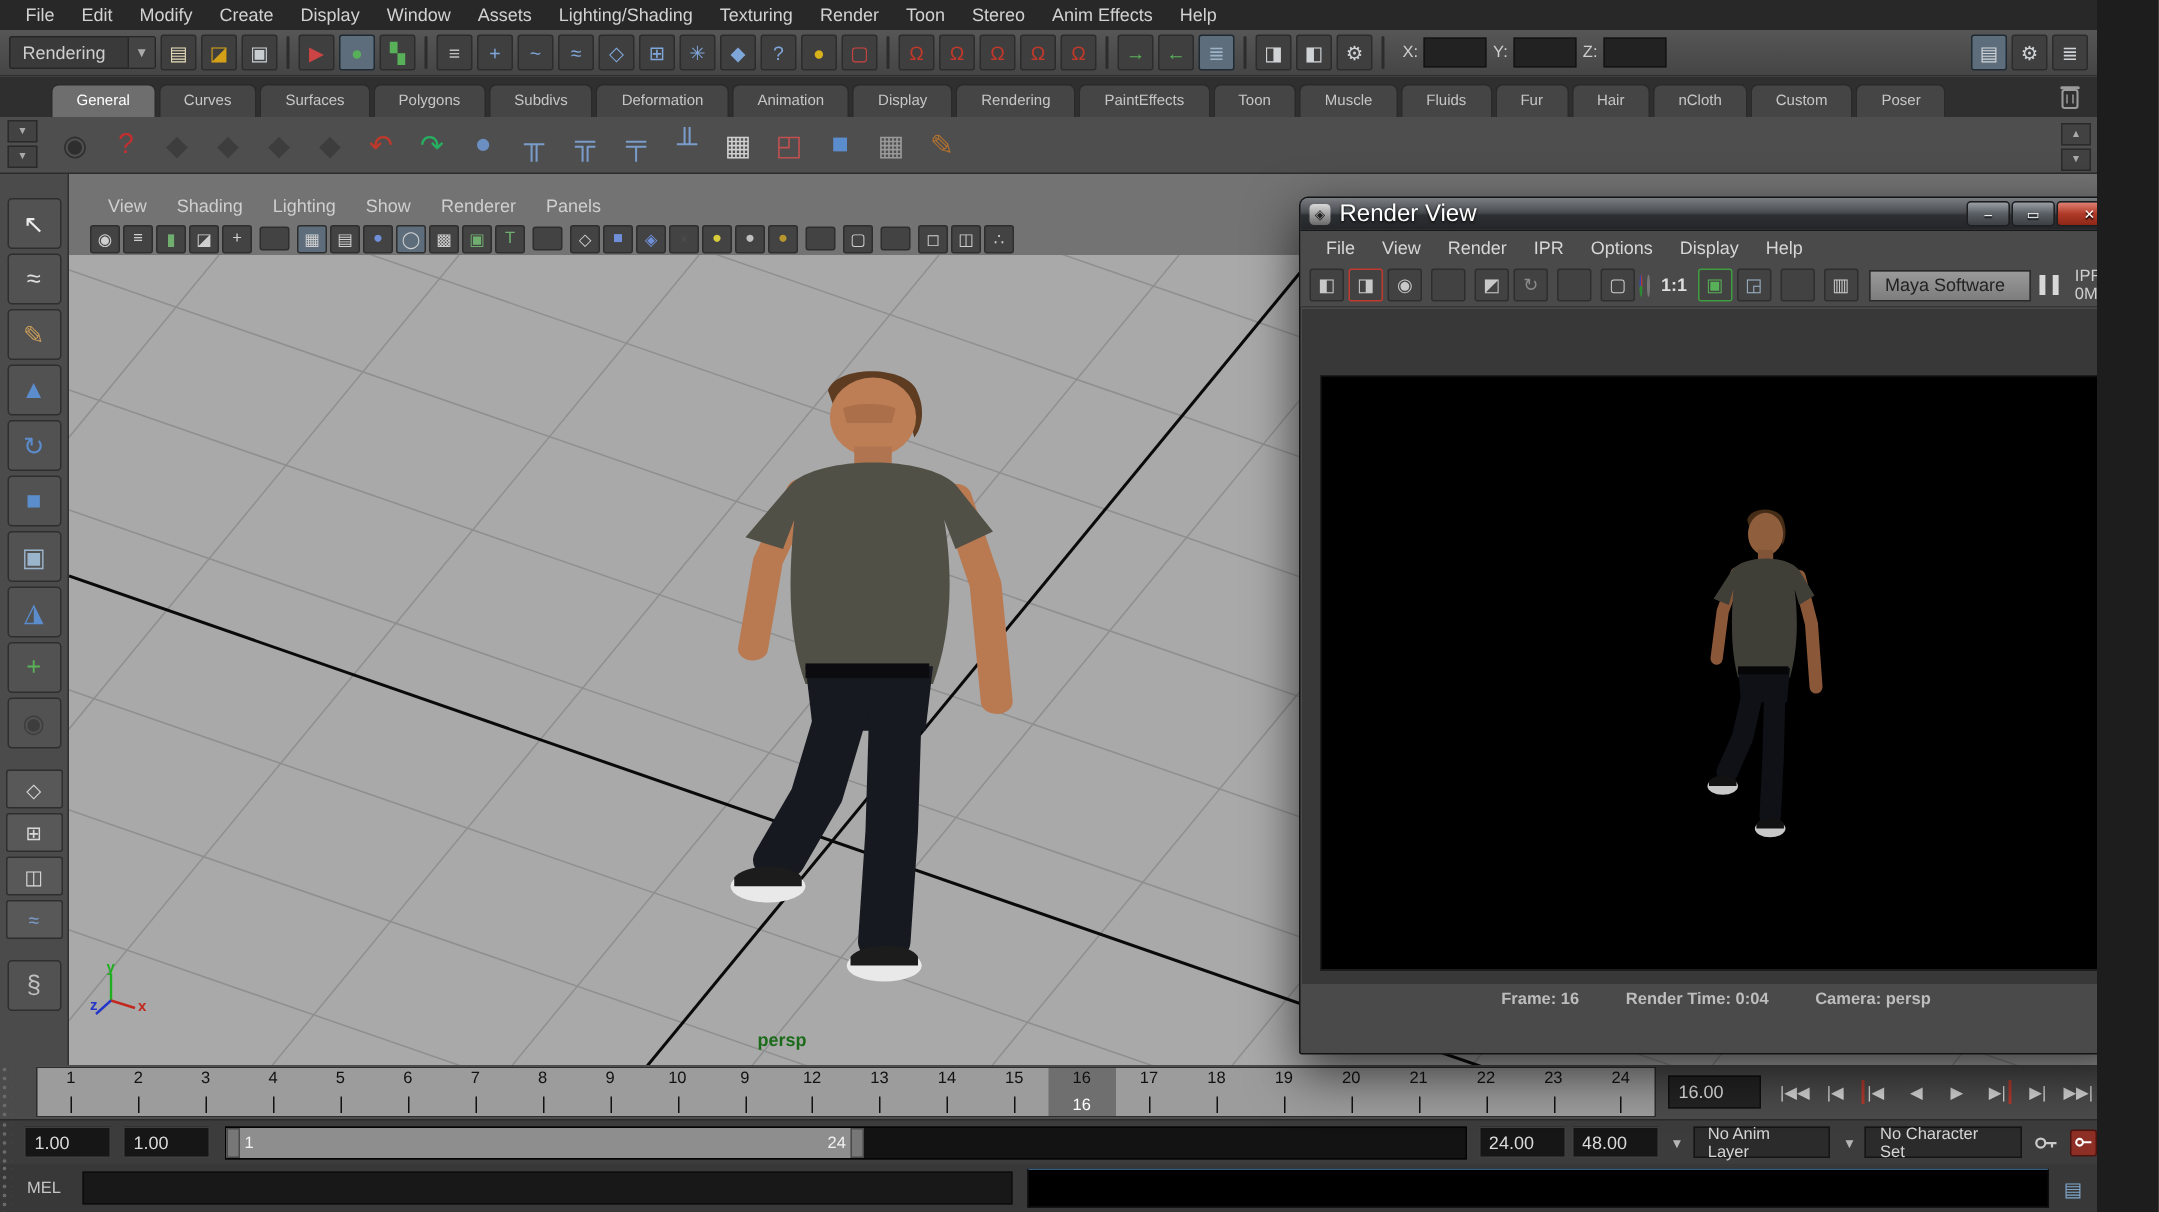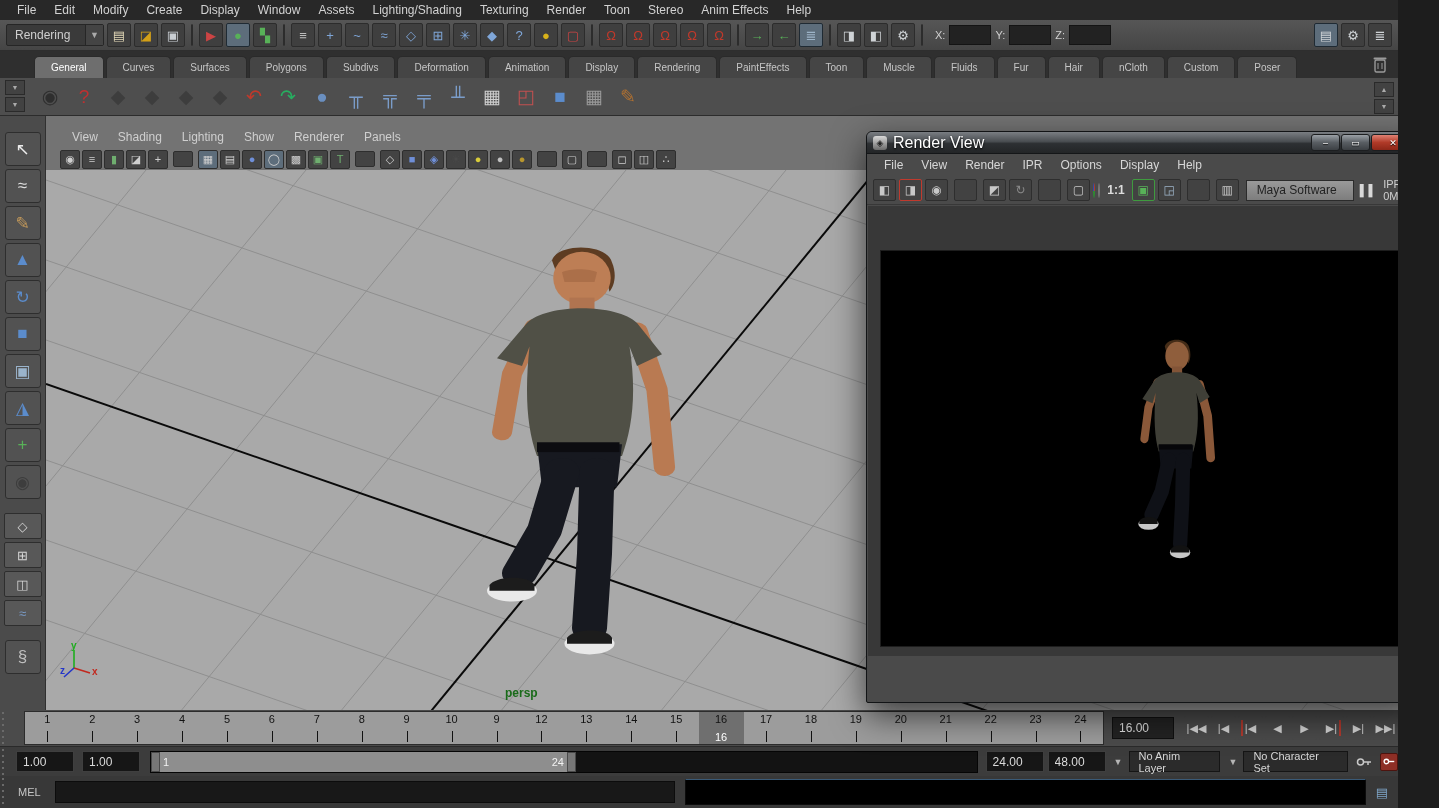--- a/index.html
+++ b/index.html
@@ -735,20 +735,25 @@
               <path d="M15,178 C18,173 31,173 33,178 L33,181 L15,181 Z" fill="#141414"></path>
               <ellipse cx="55" cy="208" rx="10" ry="5.5" fill="#d9d9d9"></ellipse>
               <path d="M46,205 C49,200 62,200 64,205 L64,208 L46,208 Z" fill="#141414"></path>
             </g>
           </g>
         </svg>
       </div>
     </div>
 
     <div class="rw-status">
+      <div>
+        <span>Frame: 16</span><span class="gapx"></span>
+        <span>Render Time: 0:04</span><span class="gapx"></span>
+        <span>Camera: persp</span>
+      </div>
     </div>
   </div>
 
   <div class="timeline">
     <div class="grip"></div>
     <div class="frames">
 
     <div class="frame-cell">
         <span class="fnum">1</span>
         <span class="ftick"></span>

